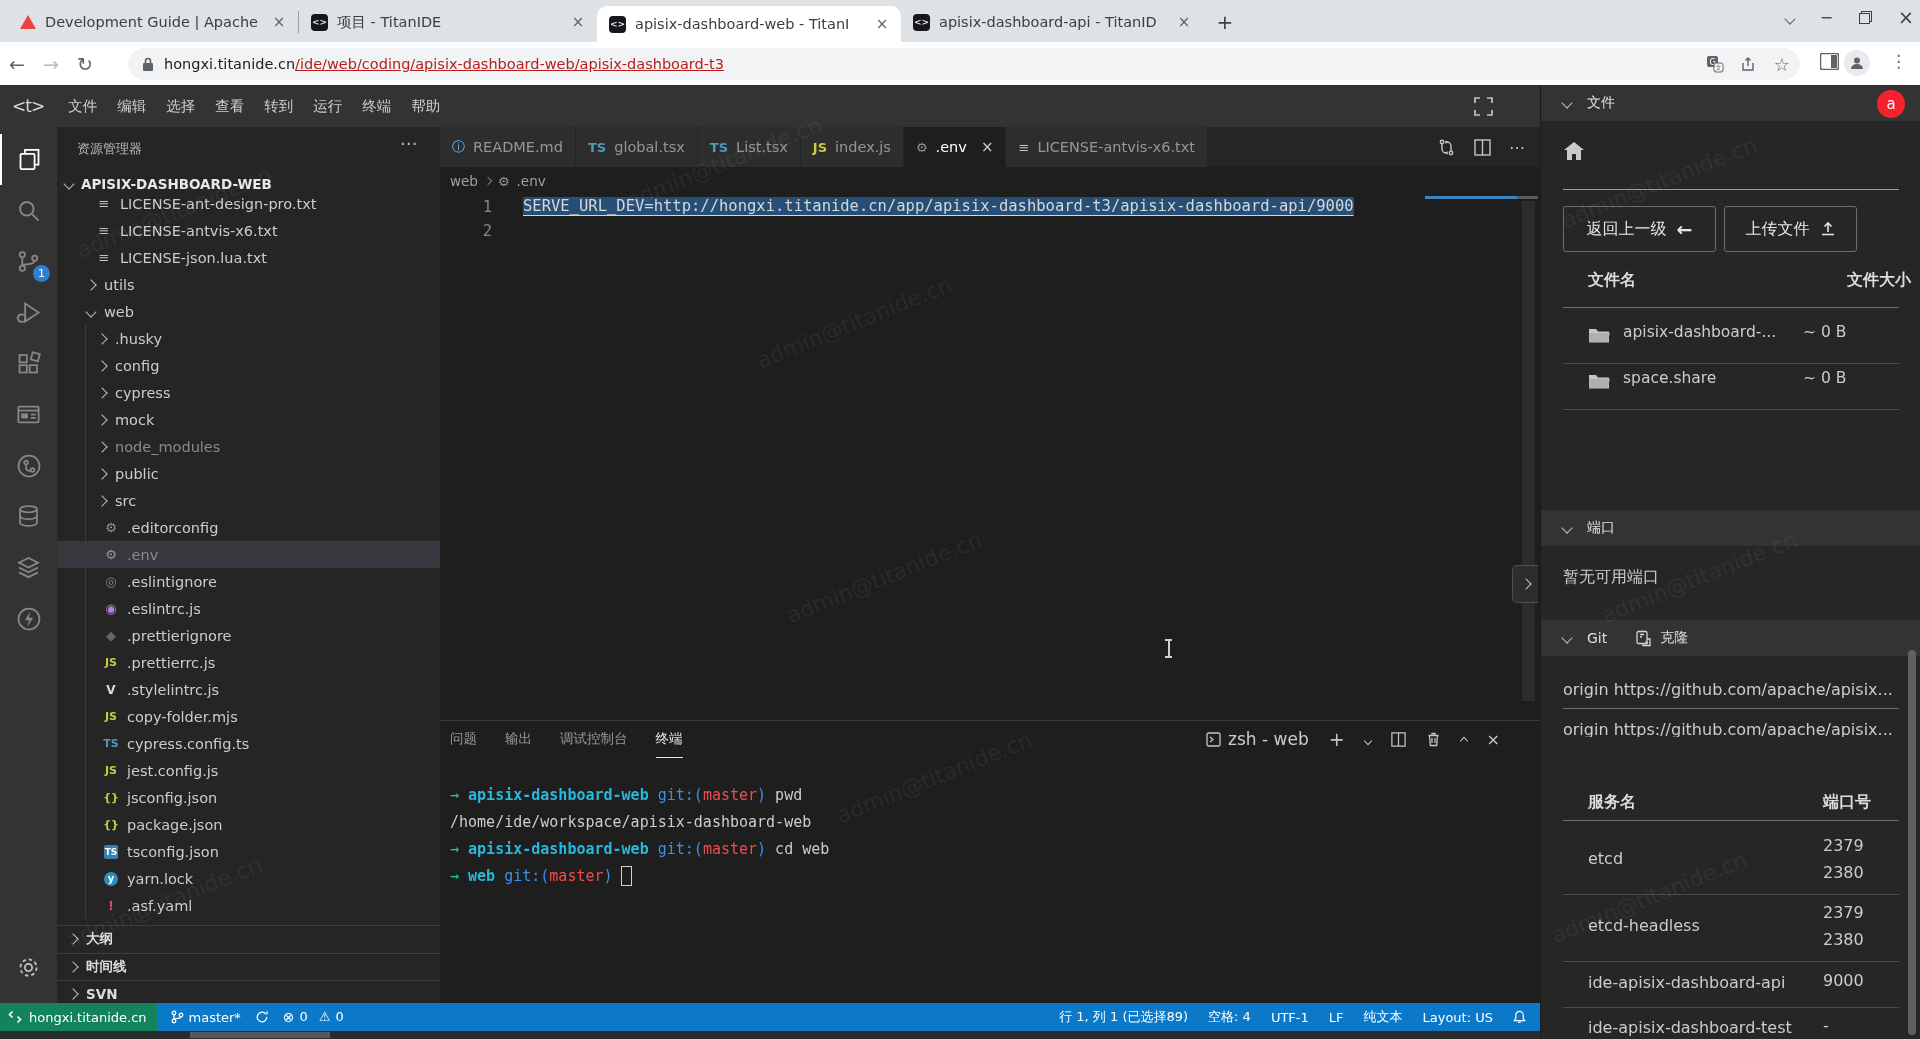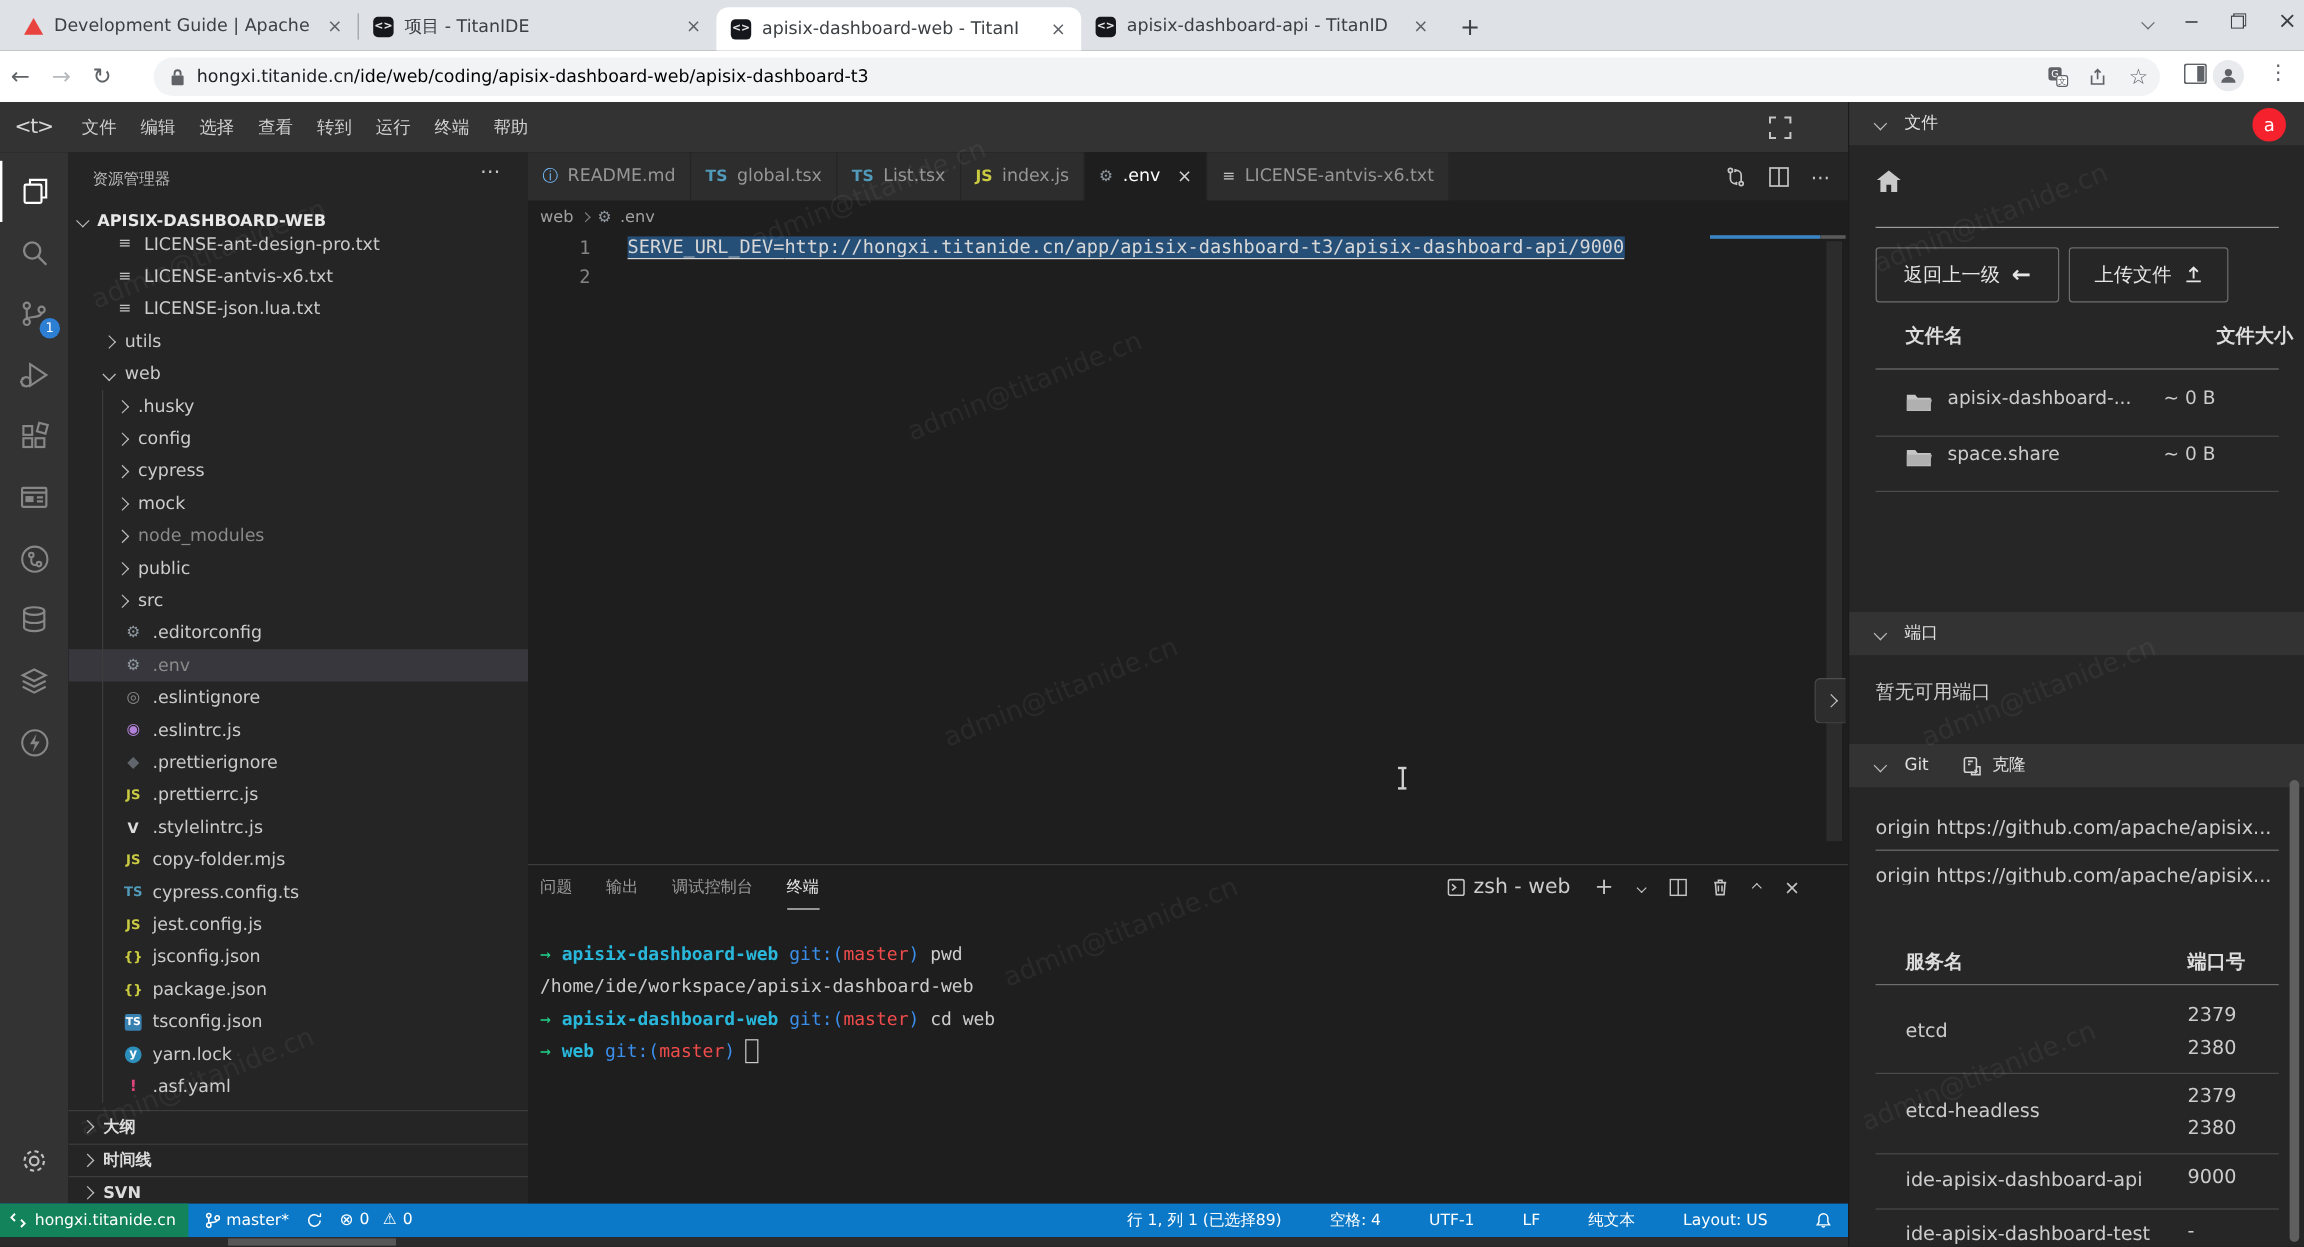--- a/index.html
+++ b/index.html
@@ -24,21 +24,21 @@
           align-items:center;justify-content:center;border-radius:50%;}
   .winbtns{position:absolute;right:6px;top:0;height:34px;display:flex;align-items:center;gap:26px;
            color:#3c4043;font-size:16px;}
   .toolbar{left:0;top:42px;width:1920px;height:43px;background:#fff;border-bottom:1px solid #e0e0e0;
            display:flex;align-items:center;}
   .navbtn{font-size:19px;color:#5f6368;width:34px;text-align:center;}
   .navbtn.dim{color:#b6b9bd;}
   .omnibox{position:absolute;left:128px;top:48px;width:1672px;height:32px;background:#f1f3f4;
            border-radius:16px;display:flex;align-items:center;padding:0 10px 0 14px;box-sizing:border-box;}
   .urltext{font-size:14.5px;white-space:nowrap;overflow:hidden;flex:1;margin-left:10px;}
-  .urltext .dom{color:#202124;} .urltext .pth{color:#000000;}
+  .urltext .dom{color:#202124;} .urltext .pth{color:#b91c1c;text-decoration:underline;}
   .tb-ic{color:#5f6368;margin-left:16px;flex:none;display:flex;align-items:center;}
   .avatarc{width:26px;height:26px;border-radius:50%;background:#e8eaed;display:flex;align-items:center;justify-content:center;}
   
   .menubar{left:0;top:85px;width:1540px;height:42px;background:#333333;display:flex;align-items:center;color:#cccccc;}
   .mlogo{margin:0 14px 0 12px;font-size:17px;color:#d7d7d7;letter-spacing:-1px;}
   .mitem{font-size:14.5px;padding:4px 10px;color:#cfcfcf;}
   .fsicon{position:absolute;left:1473px;top:96px;color:#c5c5c5;}
   
   .activity{left:0;top:127px;width:57px;height:876px;background:#333333;}
   .act-ic{width:57px;height:51px;display:flex;align-items:center;justify-content:center;color:#878787;position:relative;}
@@ -121,21 +121,21 @@
           font-family:inherit;}
   .rp-th{position:absolute;font-size:16px;font-weight:bold;color:#dddddd;}
   .rp-div{position:absolute;left:22px;width:336px;height:1px;background:#6f6f6f;}
   .rp-div.light{background:#4a4a4a;}
   .rp-cell{position:absolute;font-size:15.5px;color:#cccccc;white-space:nowrap;}
   .rp-scroll{position:absolute;left:367px;top:565px;width:8px;height:385px;background:#5f5f5f;border-radius:4px;}
   
   .statusbar{left:0;top:1003px;width:1540px;height:28px;background:#0b79c7;display:flex;align-items:center;color:#fff;font-size:13px;}
   .st-remote{height:28px;background:#13835c;display:flex;align-items:center;gap:7px;padding:0 10px 0 8px;}
   .st-item{display:flex;align-items:flex-start;gap:5px;margin-left:14px;}
-  .st-right{position:absolute;right:14px;top:0;height:28px;display:flex;align-items:center;gap:40px;}
+  .st-right{position:absolute;right:14px;top:0;height:28px;display:flex;align-items:center;gap:20px;}
   .bstrip{left:0;top:1031px;width:1540px;height:8px;background:#2b2b2b;}
   .bthumb{position:absolute;left:190px;top:1px;width:140px;height:6px;background:#575757;}
   .wm{position:absolute;color:rgba(255,255,255,0.055);font-size:22px;transform:rotate(-22deg);white-space:nowrap;pointer-events:none;}
   svg{display:block;}
 </style>
 </head>
 <body>
 
 <div id="app">
 

